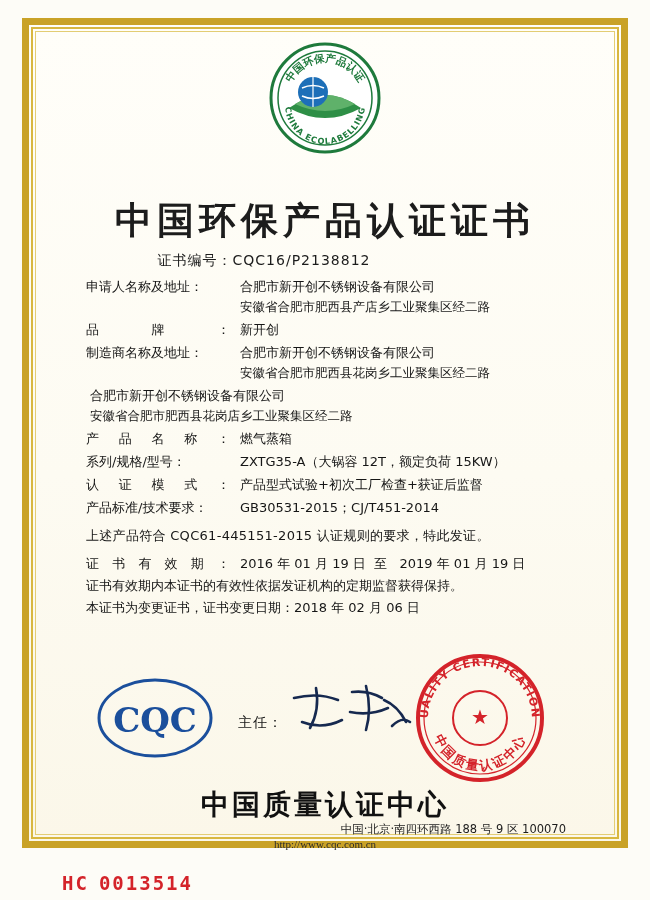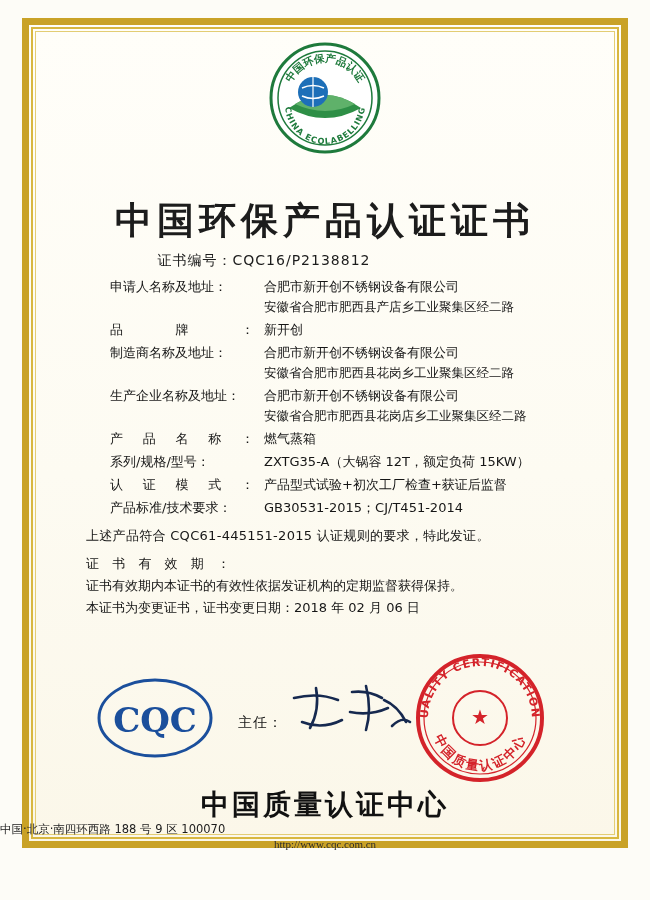--- a/index.html
+++ b/index.html
@@ -125,21 +125,20 @@
     top: 278px;
     width: 500px;
   }
   .row {
     display: flex;
     align-items: flex-start;
     margin-bottom: 6px;
     font-size: 13px;
     color: #161616;
     line-height: 17px;
-    margin-left: 24px;
   }
   .row .label {
     width: 150px;
     flex: 0 0 150px;
     letter-spacing: 0px;
     white-space: nowrap;
   }
   .row .label.spread {
     display: flex;
     justify-content: space-between;
@@ -228,21 +227,21 @@
     font-weight: bold;
     letter-spacing: 3px;
     color: #111;
     font-family: "DejaVu Serif", "Liberation Serif", serif;
   }
   .addr {
     position: absolute;
     left: 0;
     top: 822px;
     width: 566px;
-    text-align: left;
+    text-align: right;
     font-size: 11.5px;
     color: #1c1c1c;
   }
   .url {
     position: absolute;
     left: 0;
     top: 838px;
     width: 650px;
     text-align: center;
     font-size: 11px;
@@ -327,21 +326,20 @@
 
     <div class="row">
       <div class="label">制造商名称及地址：</div>
       <div class="value">
         <span>合肥市新开创不锈钢设备有限公司</span>
         <span class="sub">安徽省合肥市肥西县花岗乡工业聚集区经二路</span>
       </div>
     </div>
 
     <div class="row">
-      <div class="label">生产企业名称及地址：</div>
       <div class="value">
         <span>合肥市新开创不锈钢设备有限公司</span>
         <span class="sub">安徽省合肥市肥西县花岗店乡工业聚集区经二路</span>
       </div>
     </div>
 
     <div class="row">
       <div class="label spread">
         <span>产</span>
         <span>品</span>
@@ -376,20 +374,25 @@
     <div class="para">上述产品符合 CQC61-445151-2015 认证规则的要求，特此发证。</div>
 
     <div class="valid-row">
       <div class="vlabel">
         <span>证</span>
         <span>书</span>
         <span>有</span>
         <span>效</span>
         <span>期</span>
         <span>：</span>
+      </div>
+      <div class="vval">
+        <span>2016 年 01 月 19 日</span>
+        &nbsp;<span>至</span>&nbsp;&nbsp;
+        <span>2019 年 01 月 19 日</span>
       </div>
     </div>
 
     <div class="note">证书有效期内本证书的有效性依据发证机构的定期监督获得保持。</div>
     <div class="note">本证书为变更证书，证书变更日期：2018 年 02 月 06 日</div>
   </div>
 
   <div class="cqc-logo">
     <svg viewBox="0 0 118 84" width="118" height="84" xmlns="http://www.w3.org/2000/svg">
       <ellipse cx="59" cy="42" rx="56" ry="38" fill="none" stroke="#1b4f9c" stroke-width="3"></ellipse>
@@ -430,14 +433,17 @@
         <textPath href="#sealBot" startOffset="50%" text-anchor="middle">中国质量认证中心</textPath>
       </text>
       <text x="66" y="72" text-anchor="middle" font-size="20" fill="#d4232a" font-family="DejaVu Sans, sans-serif">★</text>
     </svg>
   </div>
 
   <div class="org-name">中国质量认证中心</div>
   <div class="addr">中国·北京·南四环西路 188 号 9 区   100070</div>
   <div class="url">http://www.cqc.com.cn</div>
 
+  <div class="serial">
+    <span class="prefix">HC</span><span>0013514</span>
+  </div>
 
 </div>
 
 </body></html>

